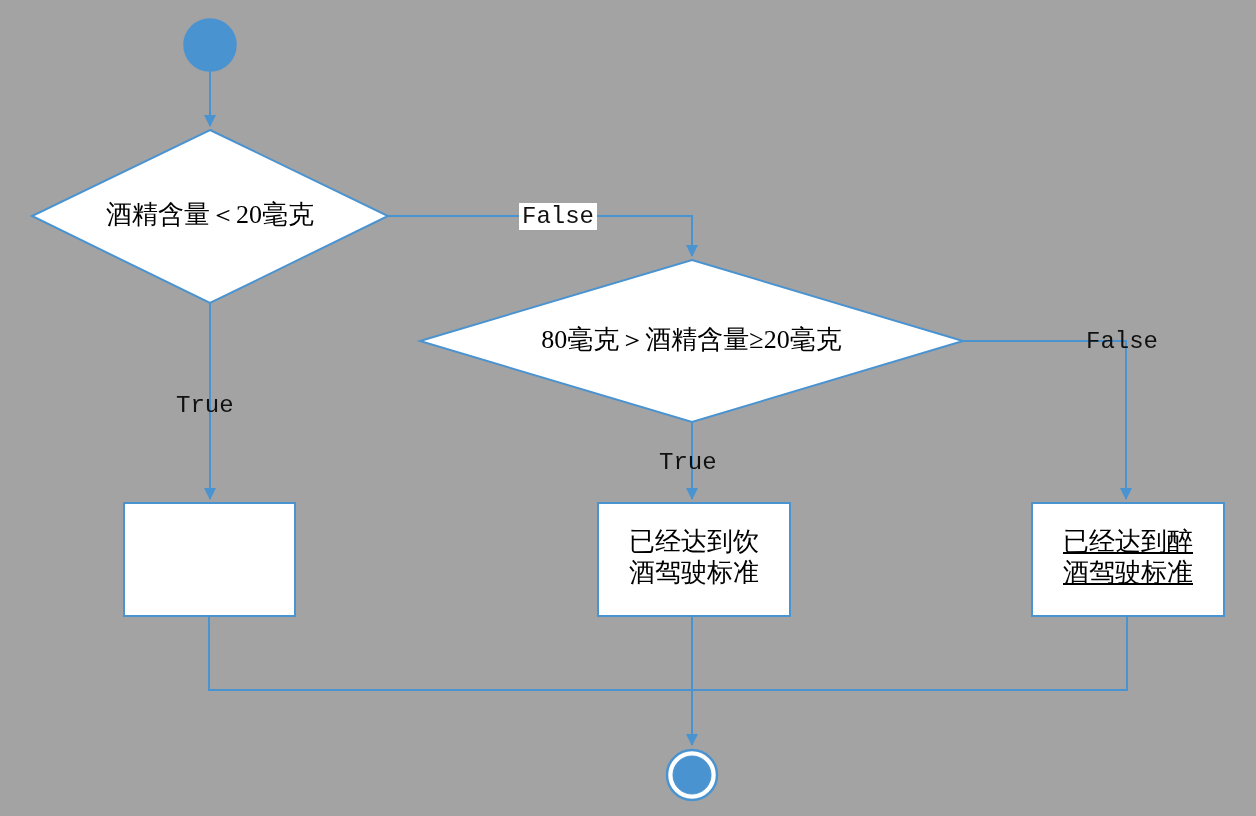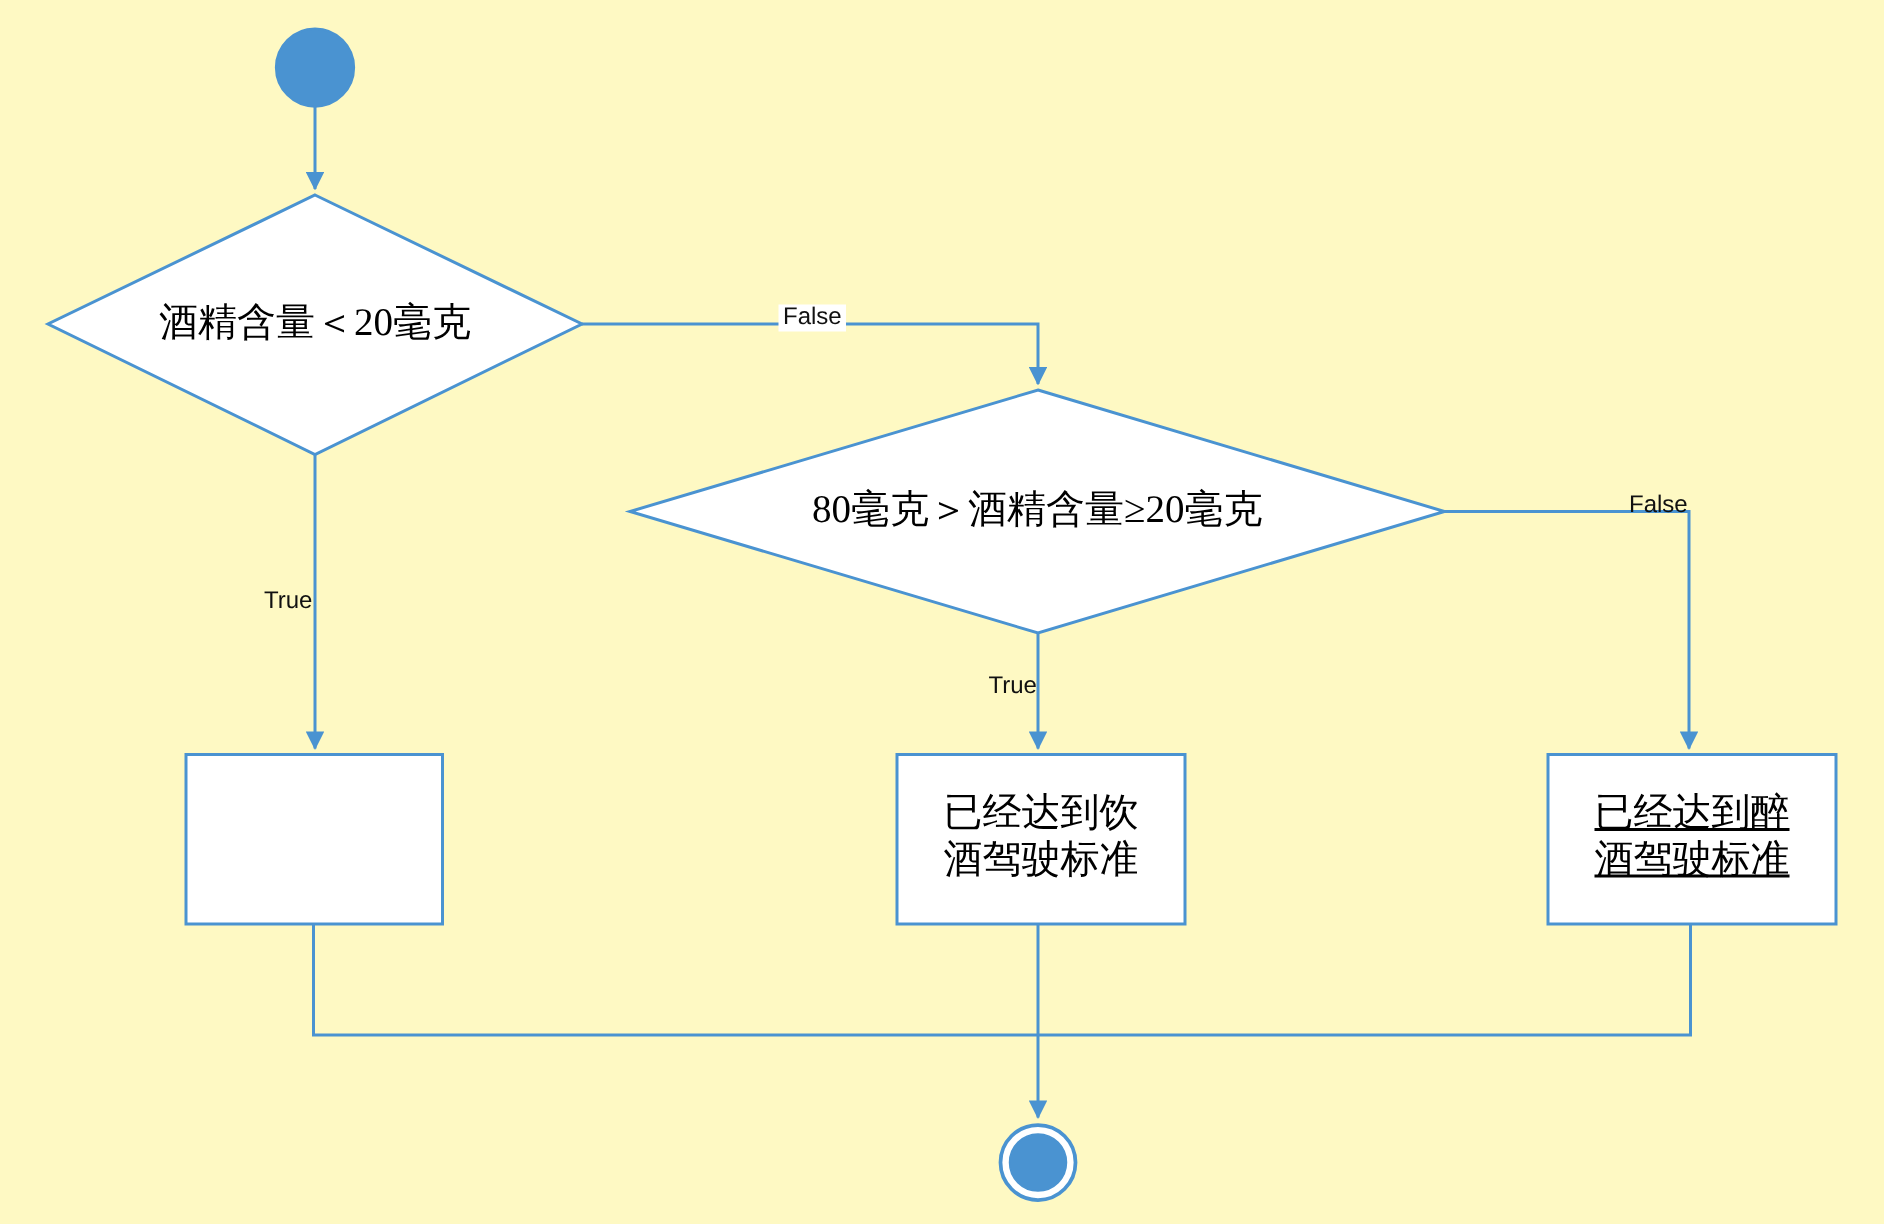--- a/index.html
+++ b/index.html
@@ -7,21 +7,21 @@
     padding: 0;
     background: #ffffff;
   }
   body {
     font-family: "Liberation Serif", serif;
   }
   #canvas {
     position: relative;
     width: 1256px;
     height: 816px;
-    background: #fef9c3;
+    background: #a3a3a3;
     overflow: hidden;
   }
   #flow-svg {
     position: absolute;
     left: 0;
     top: 0;
     width: 1256px;
     height: 816px;
   }
   .node-text {
@@ -34,22 +34,22 @@
     pointer-events: none;
   }
   .diamond-label {
     font-size: 26px;
   }
   .box-label {
     font-size: 26px;
   }
   .edge-label {
     position: absolute;
-    font-family: Liberation Sans, sans-serif;
-    font-size: 16px;
+    font-family: Liberation Mono, monospace;
+    font-size: 24px;
     color: #111111;
     background: #ffffff;
     padding: 0 3px;
     white-space: nowrap;
   }
 </style>
 </head>
 <body>
 
 <div id="canvas">

